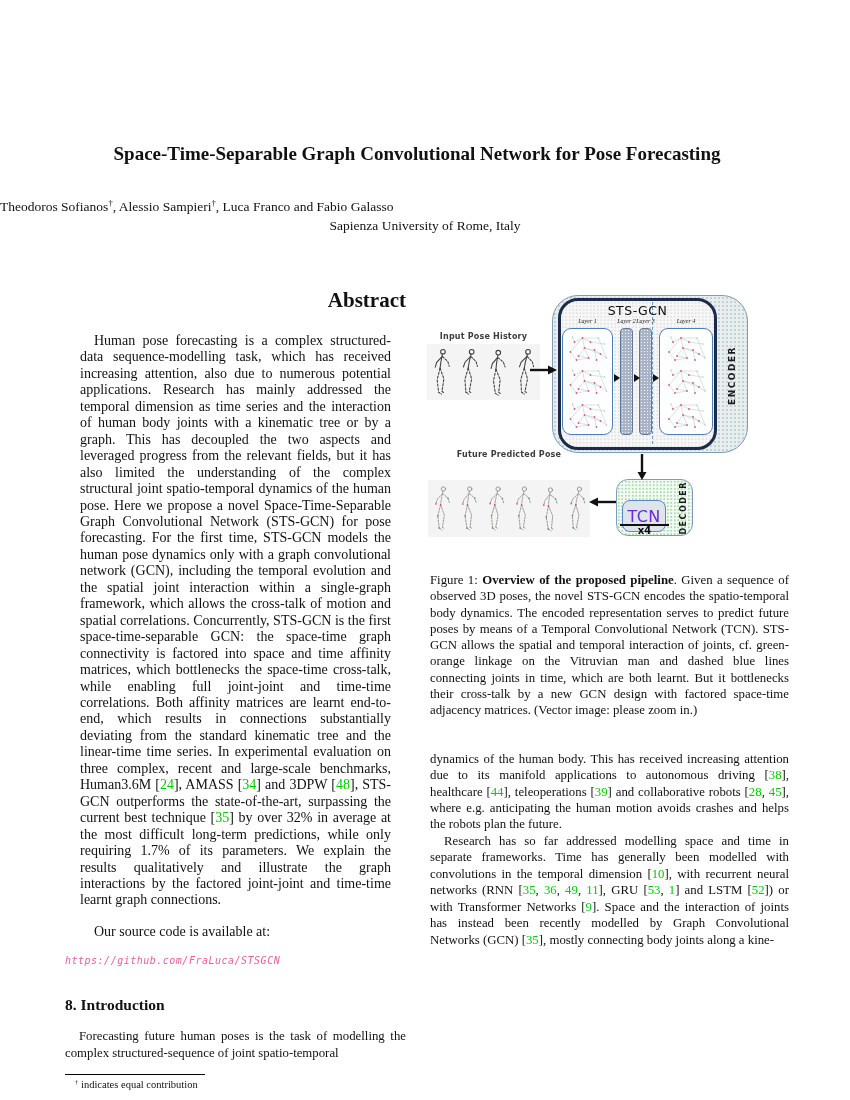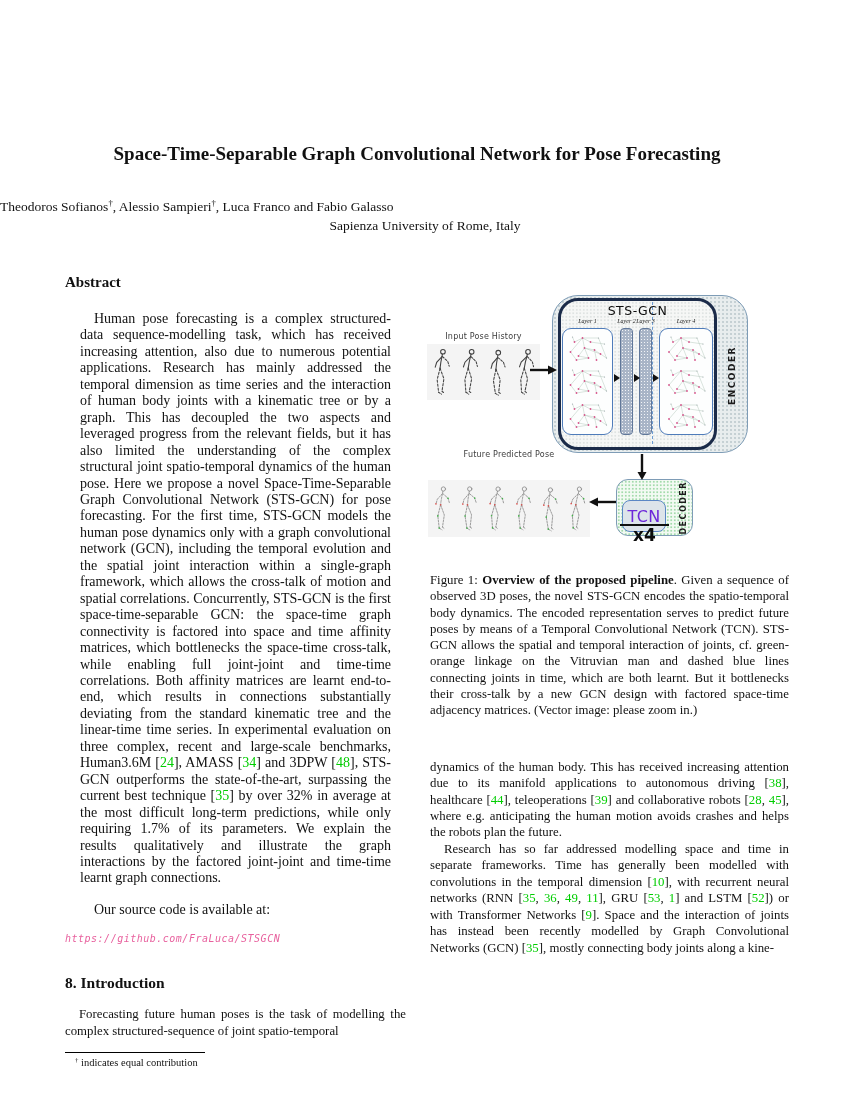--- a/index.html
+++ b/index.html
@@ -9,43 +9,43 @@
   
   .title{position:absolute;top:143px;left:0;right:16px;text-align:center;
          font-size:19px;font-weight:bold;margin:0;}
   .authors{position:absolute;top:199px;left:0;right:0;text-align:left;font-size:13.5px;}
   .affiliation{position:absolute;top:218px;left:0;right:0;text-align:center;font-size:13.5px;}
 
   
   .col-left{position:absolute;left:65px;top:274px;width:341px;}
   .col-right{position:absolute;left:430px;top:290px;width:359px;}
 
-  .abs-head{text-align:left;font-size:15px;font-weight:bold;margin:0 0 20px 0;}
+  .abs-head{text-align:right;font-size:21px;font-weight:bold;margin:14px 0 20px 0;}
   .abs-body{font-size:14px;line-height:16.45px;text-align:justify;margin:15px;}
   .indent{text-indent:14px;}
   .body{font-size:12.8px;line-height:16.45px;text-align:justify;margin:0;}
   .caption{font-size:12.8px;line-height:16.3px;text-align:justify;margin:12px 0 0 0;}
   .sec-head{font-size:15.5px;font-weight:bold;margin:30px 0 14px 0;}
   .code-link{display:block;font-family:"DejaVu Sans Mono",monospace;font-style:italic;
              font-size:10px;color:var(--link-pink);text-decoration:none;letter-spacing:.5px;margin-top:1px;}
   .footnote{margin-top:13px;}
   .footnote-rule{width:140px;border-top:1px solid #000;margin-bottom:4px;}
   .footnote-text{font-size:10.5px;margin:0;padding-left:10px;}
 
   .seg-cite{color:var(--cite-green);}
   .seg-b{font-weight:bold;font-style:normal;}
   .seg-sup{vertical-align:super;font-size:65%;line-height:0;}
 
-  .rc-p1{margin-top:40px;font-family:Liberation Serif, serif;}
+  .rc-p1{margin-top:32px;font-family:Liberation Serif, serif;}
   .rc-p2{margin-top:0px;}
 
   
   .figure{position:relative;width:359px;height:270px;}
   .figure .lbl{position:absolute;font-family:"DejaVu Sans",sans-serif;font-size:8px;
-               font-weight:400;color:#3d3d3d;text-align:center;letter-spacing:.2px;}
+               font-weight:700;color:#3d3d3d;text-align:center;letter-spacing:.2px;}
   .input-label{left:-3px;top:42px;width:113px;}
   .future-label{left:-2px;top:160px;width:162px;}
   .pose-box{position:absolute;background:#f4f4f4;display:flex;justify-content:space-around;align-items:center;}
   .input-poses{left:-3px;top:54px;width:113px;height:56px;}
   .future-poses{left:-2px;top:190px;width:162px;height:57px;}
   .pose-box svg{display:block;}
   .input-poses svg:nth-child(2){transform:rotate(2deg);}
   .input-poses svg:nth-child(3){transform:rotate(-2deg) translateY(1px);}
   .input-poses svg:nth-child(4){transform:rotate(3deg);}
   .future-poses svg:nth-child(2){transform:rotate(-2deg);}
@@ -85,21 +85,21 @@
   .tcn-outer{position:absolute;left:186px;top:189px;width:77px;height:57px;box-sizing:border-box;
              background-color:#f3faf3;
              background-image:radial-gradient(#a3dbac .8px,transparent .9px);background-size:3.5px 3.5px;
              border:1.5px solid #7e9cb6;border-radius:12px;z-index:3;}
   .tcn-inner{position:absolute;left:5px;top:20px;width:44px;height:32px;box-sizing:border-box;
              background:#dde4ea;border:1px solid #5b87c5;border-radius:8px;
              display:flex;align-items:center;justify-content:center;
              font-family:"DejaVu Sans",sans-serif;font-size:16px;color:#6d28d9;letter-spacing:.3px;}
   .tcn-line{position:absolute;left:3px;top:44px;width:49px;height:2px;background:#111;}
   .tcn-x4{position:absolute;left:3px;top:45px;width:49px;text-align:center;
-          font-family:"DejaVu Sans",sans-serif;font-size:17px;font-weight:bold;color:#0c0c0c;}
+          font-family:"DejaVu Sans",sans-serif;font-size:10px;font-weight:bold;color:#0c0c0c;}
   .dec-label{position:absolute;right:2px;top:4px;bottom:4px;width:14px;
              display:flex;align-items:center;justify-content:center;font-size:8px;}
   .overlay{position:absolute;left:0;top:0;z-index:6;pointer-events:none;}
   .defs{position:absolute;width:0;height:0;overflow:hidden;}
 </style>
 </head>
 <body>
 
 <div class="page">
 

